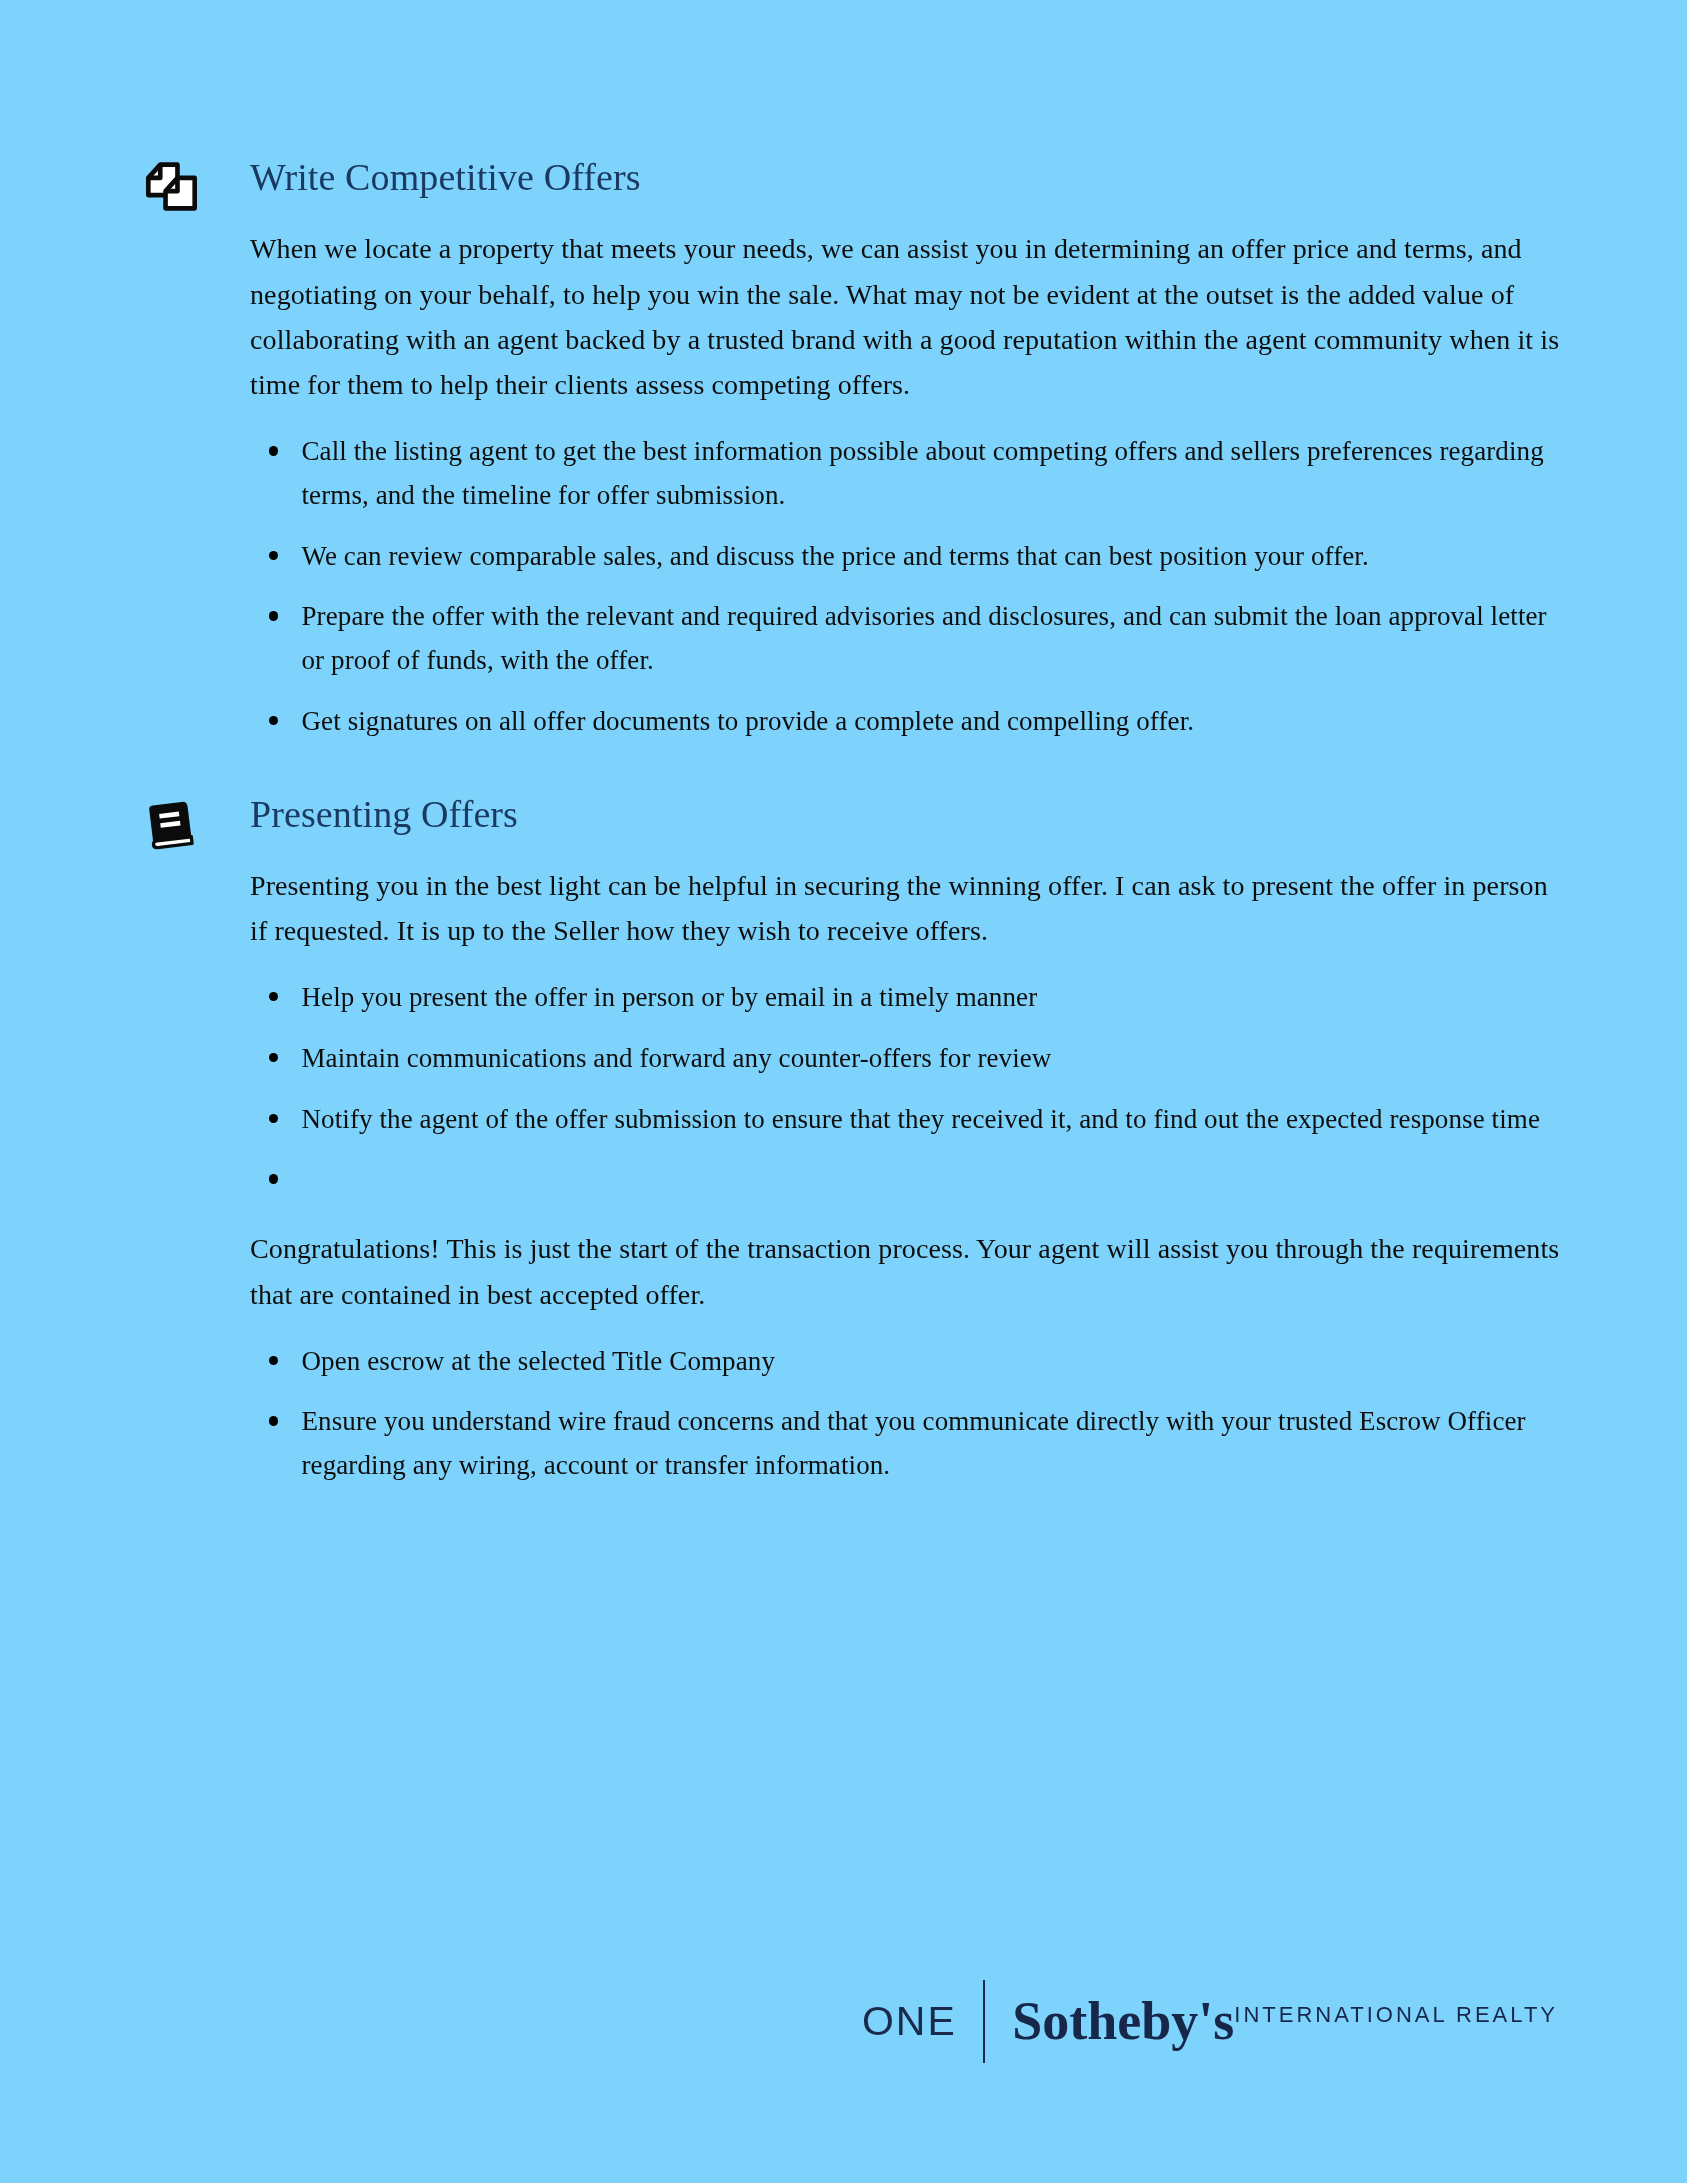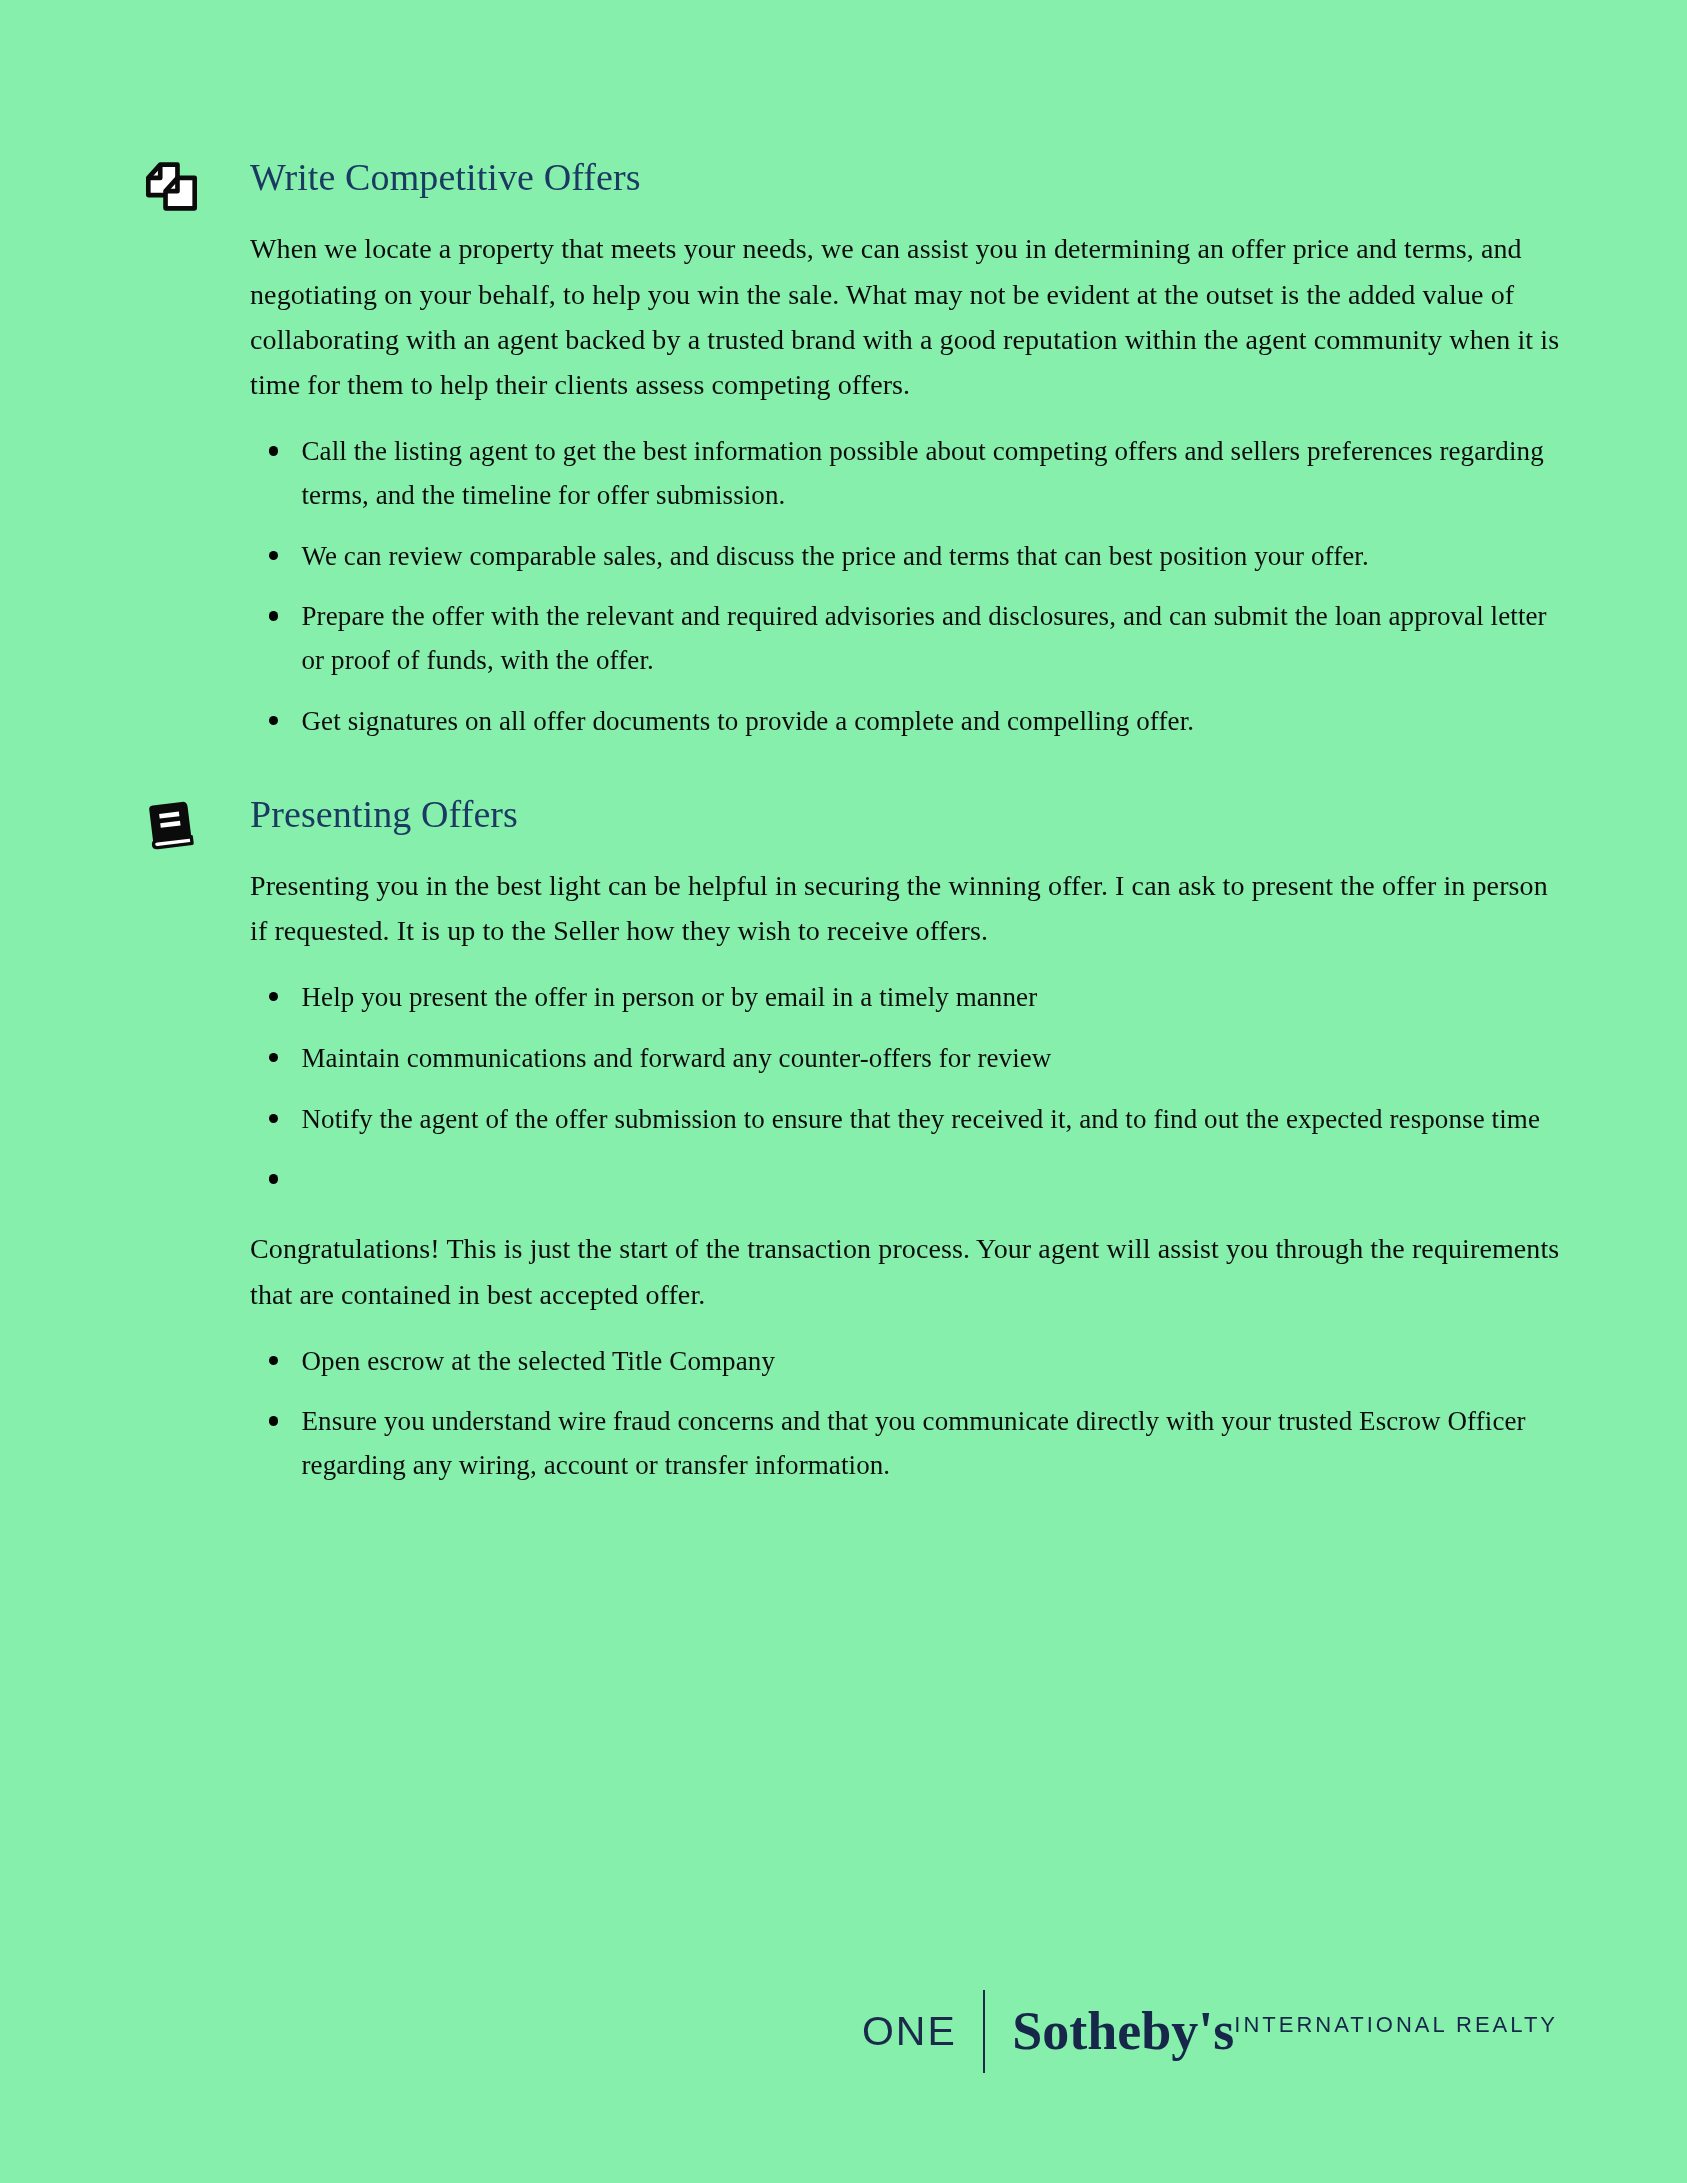--- a/index.html
+++ b/index.html
@@ -5,21 +5,21 @@
   html, body {
     margin: 0;
     padding: 0;
     background: #ffffff;
   }
 
   .page {
     position: relative;
     width: 1687px;
     height: 2183px;
-    background: #86efac;
+    background: #7dd3fc;
     box-sizing: border-box;
     font-family: "Liberation Serif", "DejaVu Serif", serif;
     overflow: hidden;
   }
 
   
   .content {
     position: absolute;
     left: 139px;
     top: 156px;
@@ -112,21 +112,21 @@
   }
 
   
   #section-write { margin-bottom: 49px; }
   #section-presenting { margin-bottom: 85px; }
 
   
   .footer-logo {
     position: absolute;
     right: 129px;
-    bottom: 102px;
+    bottom: 112px;
     display: flex;
     align-items: center;
     height: 99px;
   }
 
   .logo-one {
     color: #1b2a4a;
     font-family: "Liberation Sans", "DejaVu Sans", sans-serif;
     font-weight: 300;
     font-size: 41px;

